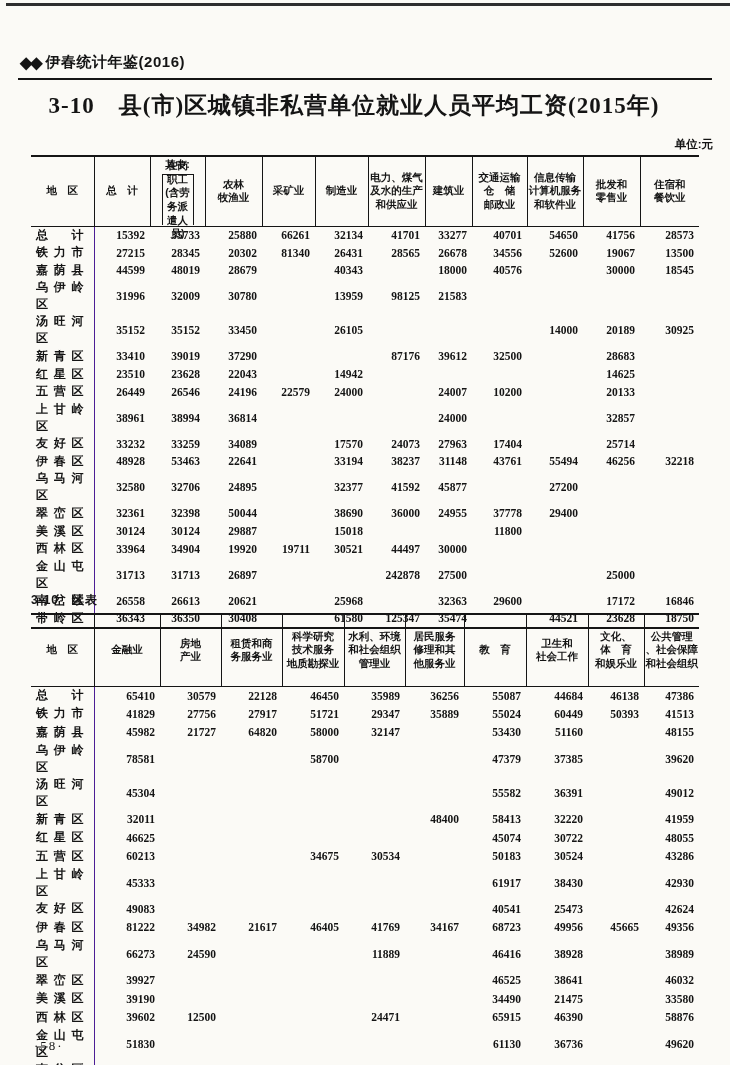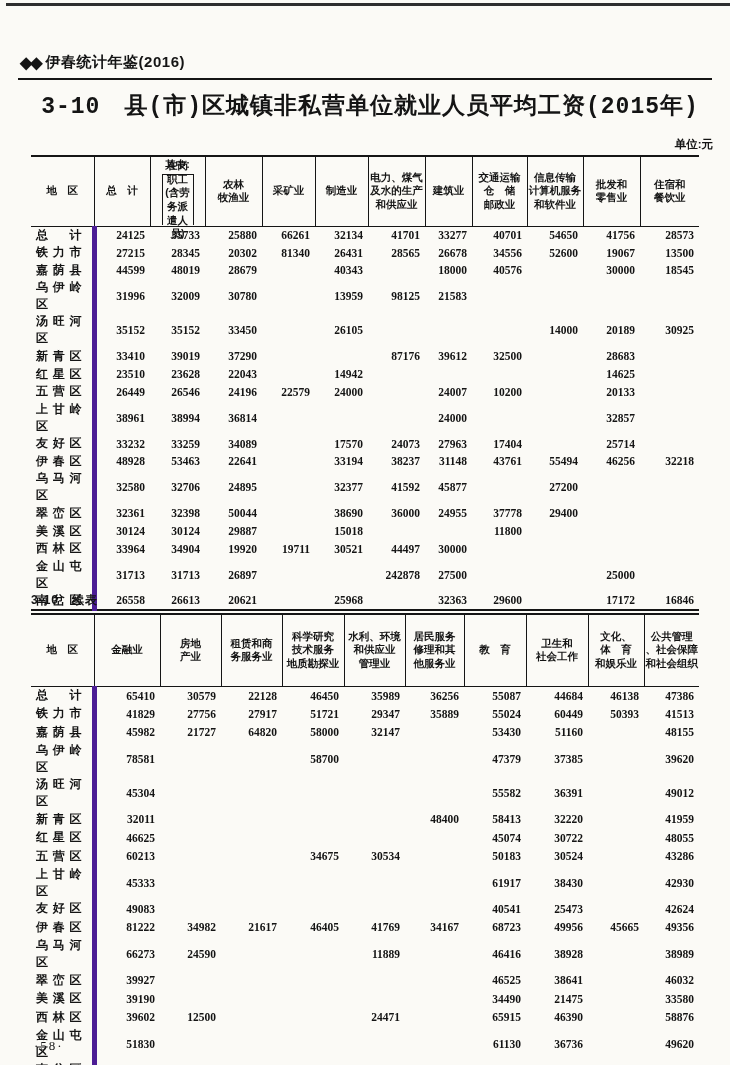--- a/index.html
+++ b/index.html
@@ -7,22 +7,22 @@
     width:730px;height:1065px;position:relative;
     background:#fbfaf6;color:#141414;
     font-family:"Liberation Serif", serif;
     overflow:hidden;
   }
   .topline{position:absolute;top:3px;left:6px;width:724px;height:3px;background:#2e2e2e;}
   .masthead{position:absolute;top:53px;left:20px;font-family:"Liberation Sans", sans-serif;
     font-weight:bold;font-size:15px;letter-spacing:.5px;display:flex;align-items:center;gap:5px;}
   .diamonds{font-size:16px;letter-spacing:-2px;}
   .masthead-rule{position:absolute;top:78px;left:18px;width:694px;height:0;border-top:2px solid #151515;}
-  .doc-title{position:absolute;top:90px;left:16px;width:708px;text-align:center;
-    font-family:Liberation Mono, monospace;font-weight:bold;font-size:23px;letter-spacing:1px;}
+  .doc-title{position:absolute;top:90px;left:0;width:708px;text-align:center;
+    font-family:Liberation Serif, serif;font-weight:bold;font-size:23px;letter-spacing:1px;}
   .unit-label{position:absolute;top:137px;right:17px;font-size:11.5px;font-weight:bold;
     font-family:"Liberation Sans", sans-serif;}
   .twrap1{position:absolute;top:155px;left:31px;}
   .cont-label{position:absolute;top:592px;left:31px;font-size:12px;font-weight:bold;
     font-family:"Liberation Sans", sans-serif;letter-spacing:1px;}
   .twrap2{position:absolute;top:613px;left:31px;}
   .page-number{position:absolute;top:1038px;left:34px;font-size:13px;letter-spacing:2px;}
 
   table{border-collapse:collapse;table-layout:fixed;width:668px;
     border-top:2.5px solid #151515;border-bottom:2.5px solid #151515;}
@@ -35,21 +35,21 @@
   #t2 thead tr{height:72px;}
   .th-split{padding:0;vertical-align:top;}
   .th-split .note{height:16px;padding-top:1px;font-size:10.5px;}
   .th-split .notebox{margin:0 11px;height:50px;border:1px solid #151515;border-bottom:none;
     display:flex;align-items:center;justify-content:center;white-space:pre-line;}
   #t1 tbody tr{height:17.8px;}
   #t2 tbody tr{height:18.6px;}
   td{font-weight:bold;vertical-align:middle;}
   td.num{font-family:"Liberation Serif", serif;font-size:11.5px;text-align:right;padding:0 5px 0 0;}
   td.region{font-family:"Liberation Sans", sans-serif;font-size:12px;
-    border-right:5px solid #4c1d95;padding:0 10px 0 5px;
+    border-right:1px solid #4c1d95;padding:0 10px 0 5px;
     text-align:justify;text-align-last:justify;}
 </style>
 </head>
 <body>
 
 <div class="topline"></div>
 
 <div class="masthead">
   <span class="diamonds">◆◆</span>
   <span>伊春统计年鉴(2016)</span>
@@ -98,21 +98,21 @@
 和软件业</th>
           <th>批发和
 零售业</th>
           <th>住宿和
 餐饮业</th>
         </tr>
       </thead>
     <tbody>
         <tr>
           <td class="region">总计</td>
-          <td class="num">24125</td>
+          <td class="num">15392</td>
           <td class="num">35733</td>
           <td class="num">25880</td>
           <td class="num">66261</td>
           <td class="num">32134</td>
           <td class="num">41701</td>
           <td class="num">33277</td>
           <td class="num">40701</td>
           <td class="num">54650</td>
           <td class="num">41756</td>
           <td class="num">28573</td>
@@ -333,20 +333,34 @@
           <td class="num">26613</td>
           <td class="num">20621</td>
           <td class="num"></td>
           <td class="num">25968</td>
           <td class="num"></td>
           <td class="num">32363</td>
           <td class="num">29600</td>
           <td class="num"></td>
           <td class="num">17172</td>
           <td class="num">16846</td>
+        </tr>
+        <tr>
+          <td class="region">带岭区</td>
+          <td class="num">36343</td>
+          <td class="num">36350</td>
+          <td class="num">30408</td>
+          <td class="num"></td>
+          <td class="num">61580</td>
+          <td class="num">125347</td>
+          <td class="num">35474</td>
+          <td class="num"></td>
+          <td class="num">44521</td>
+          <td class="num">23628</td>
+          <td class="num">18750</td>
         </tr>
       </tbody>
   </table>
 </div>
 
 <div class="cont-label">3-10　续表</div>
 
 <div class="twrap2">
   <table id="t2">
     <colgroup>
@@ -367,21 +381,21 @@
           <th>地　区</th>
           <th>金融业</th>
           <th>房地
 产业</th>
           <th>租赁和商
 务服务业</th>
           <th>科学研究
 技术服务
 地质勘探业</th>
           <th>水利、环境
-和供应业
+和社会组织
 管理业</th>
           <th>居民服务
 修理和其
 他服务业</th>
           <th>教　育</th>
           <th>卫生和
 社会工作</th>
           <th>文化、
 体　育
 和娱乐业</th>

